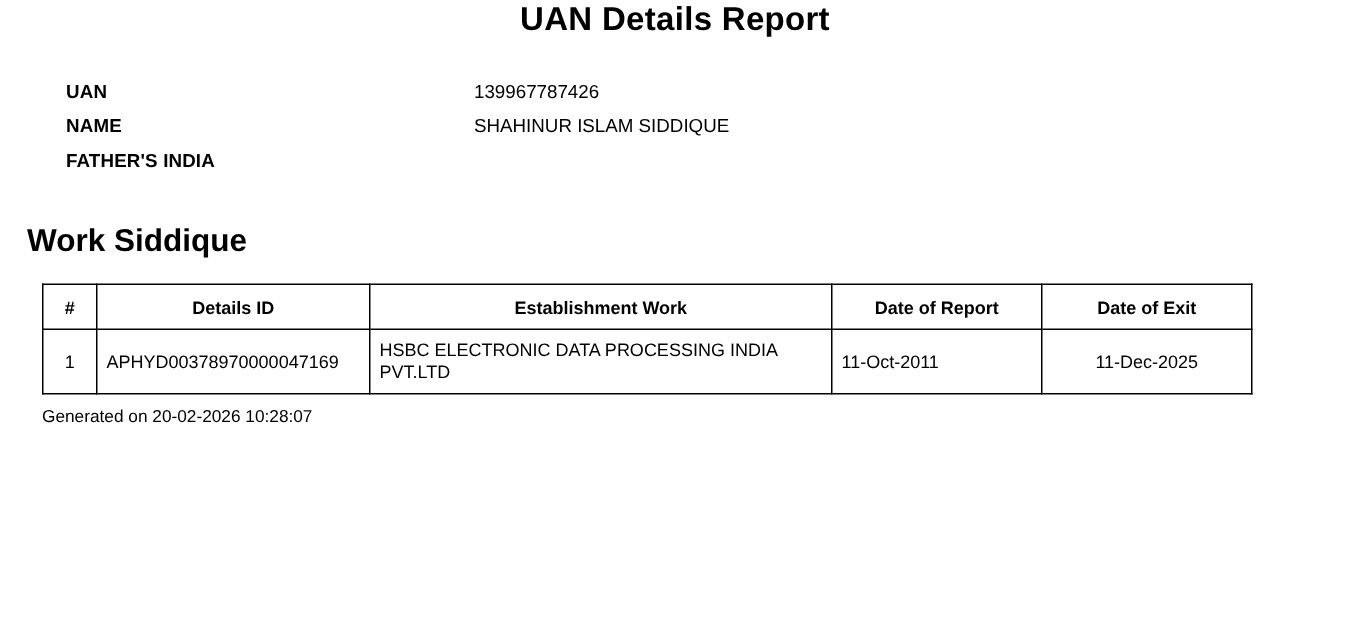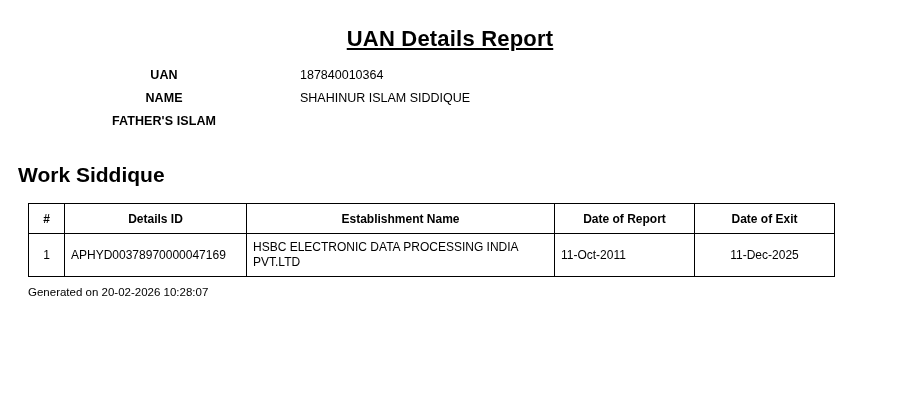--- a/index.html
+++ b/index.html
@@ -19,29 +19,26 @@
     width: 900px;
     height: 416px;
     position: relative;
     box-sizing: border-box;
   }
   .report-title {
     text-align: center;
     font-size: 22px;
     font-weight: bold;
     margin: 0;
-    padding-top: 26px;
     letter-spacing: 0.2px;
-    text-decoration: underline;
   }
   .summary {
-    margin-top: 16px;
-    padding-left: 28px;
+    margin-top: 28px;
+    padding-left: 44px;
     font-size: 0;
-    text-align: center;
   }
   .summary-row {
     display: flex;
     align-items: baseline;
     height: 23px;
   }
   .summary-label {
     width: 272px;
     font-size: 12.5px;
     font-weight: bold;
@@ -103,47 +100,47 @@
 </head>
 <body>
 
 <div class="page">
 
   <h1 class="report-title">UAN Details Report</h1>
 
   <div class="summary">
     <div class="summary-row">
       <div class="summary-label">UAN</div>
-      <div class="summary-value">187840010364</div>
+      <div class="summary-value">139967787426</div>
     </div>
     <div class="summary-row">
       <div class="summary-label">NAME</div>
       <div class="summary-value">SHAHINUR ISLAM SIDDIQUE</div>
     </div>
     <div class="summary-row">
-      <div class="summary-label">FATHER'S ISLAM</div>
+      <div class="summary-label">FATHER'S INDIA</div>
     </div>
   </div>
 
   <h2 class="section-title">Work Siddique</h2>
 
   <div class="table-wrap">
     <table class="work-history">
       <colgroup>
         <col class="col-num">
         <col class="col-member">
         <col class="col-est">
         <col class="col-doj">
         <col class="col-doe">
       </colgroup>
       <thead>
         <tr>
           <th>#</th>
           <th>Details ID</th>
-          <th>Establishment Name</th>
+          <th>Establishment Work</th>
           <th>Date of Report</th>
           <th>Date of Exit</th>
         </tr>
       </thead>
       <tbody>
         <tr>
           <td class="c-num">1</td>
           <td class="c-member">APHYD00378970000047169</td>
           <td class="c-est">HSBC ELECTRONIC DATA PROCESSING INDIA PVT.LTD</td>
           <td class="c-doj">11-Oct-2011</td>

